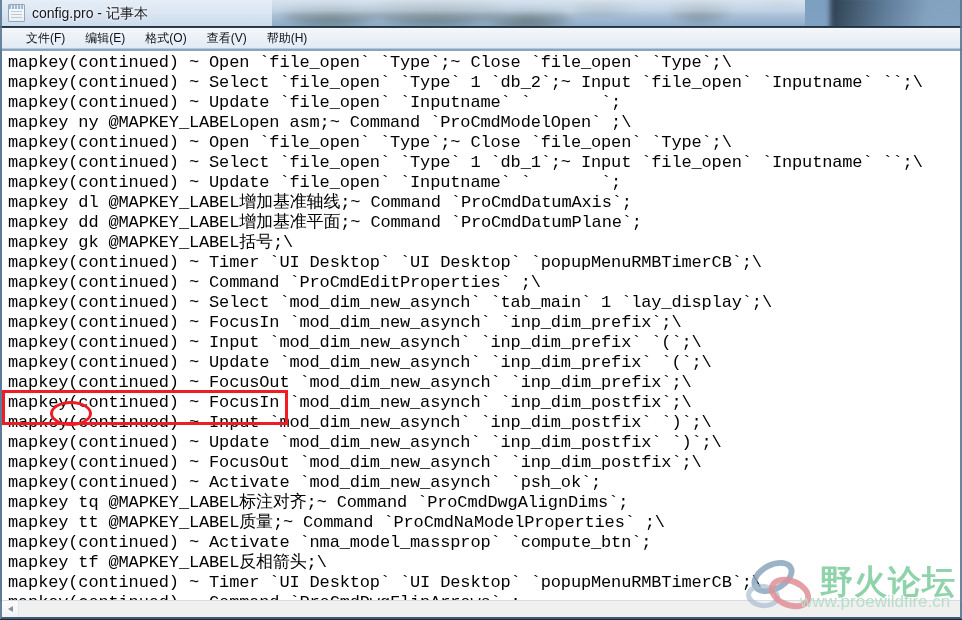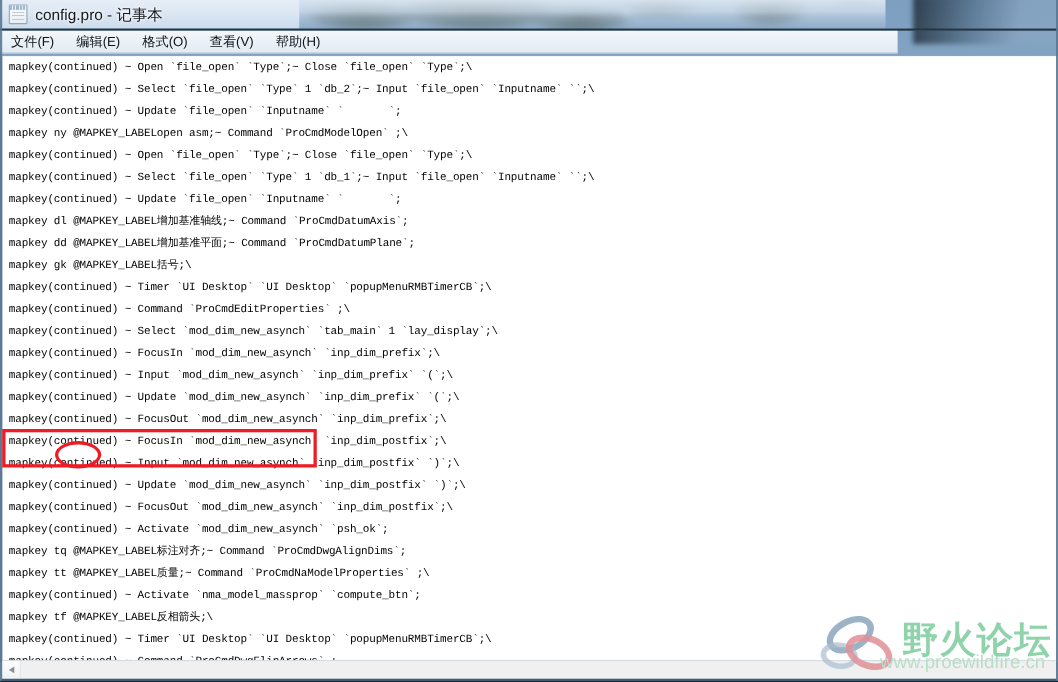--- a/index.html
+++ b/index.html
@@ -72,24 +72,24 @@
     background: repeating-linear-gradient(180deg,#b9c9d8 0 1px, transparent 1px 3px);
   }
   #window-title {
     position: absolute; left: 32px; top: 3px; height: 20px; line-height: 20px;
     font-size: 14px; color: #15181c; white-space: nowrap;
     text-shadow: 0 0 3px rgba(255,255,255,.9), 0 0 5px rgba(255,255,255,.7);
   }
 
   
   #menu-bar {
-    position: absolute; left: 0; top: 28px; width: 816px; height: 21px;
+    position: absolute; left: 0; top: 28px; width: 962px; height: 21px;
     background: linear-gradient(180deg,#f4f7fb 0%,#eaf0f7 55%,#e2eaf3 100%);
     border-bottom: 1px solid #b9c8d6;
-    display: flex; align-items: center; padding-left: 0;
+    display: flex; align-items: center; padding-left: 16px;
   }
   .menu-item {
     font-size: 12px; color: #0d1318; padding: 2px 10px; white-space: nowrap;
     cursor: default;
   }
 
   
   #text-area-frame {
     position: absolute; left: 0; top: 50px; width: 962px; height: 552px;
     background: #ffffff;
@@ -98,21 +98,21 @@
     border-top: 1px solid #8aa5bc;
   }
   #text-area-frame::before {
     content:""; position:absolute; left:-2px; top:0; width:2px; height:100%;
     background: linear-gradient(90deg,#5b7c98 0%, #91aec6 100%);
   }
   #text-content {
     position: absolute; left: 6px; top: 2px; width: 950px; height: 548px;
     overflow: hidden;
     font-family: "Liberation Mono", "DejaVu Sans Mono", monospace;
-    font-size: 10px;
+    font-size: 17px;
     line-height: 20px;
     color: #000000;
     white-space: pre;
     letter-spacing: -0.15px;
   }
   .code-line { height: 20px; white-space: pre; }
 
   
   #h-scrollbar {
     position: absolute; left: 2px; top: 600px; width: 958px; height: 17px;

